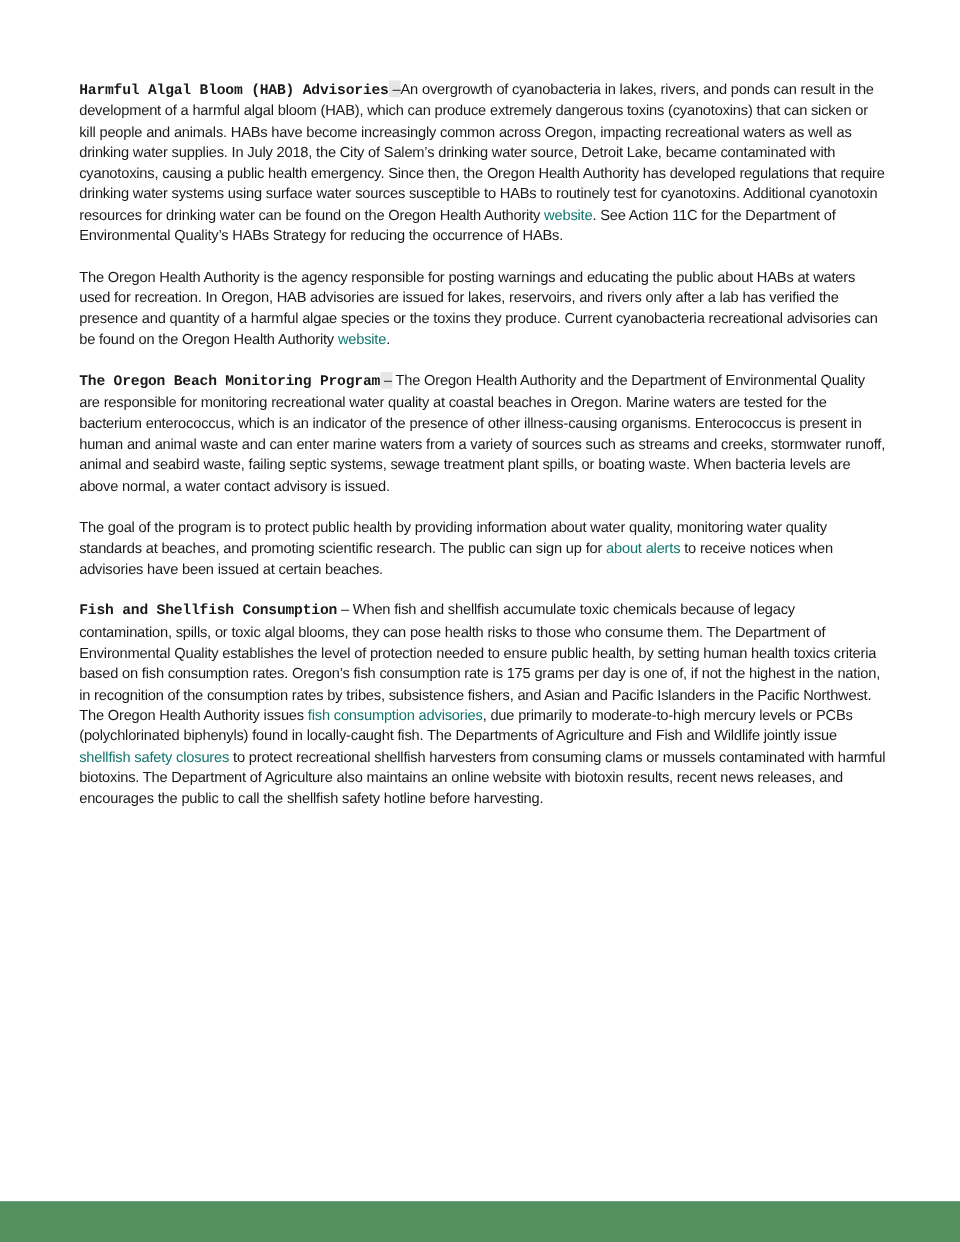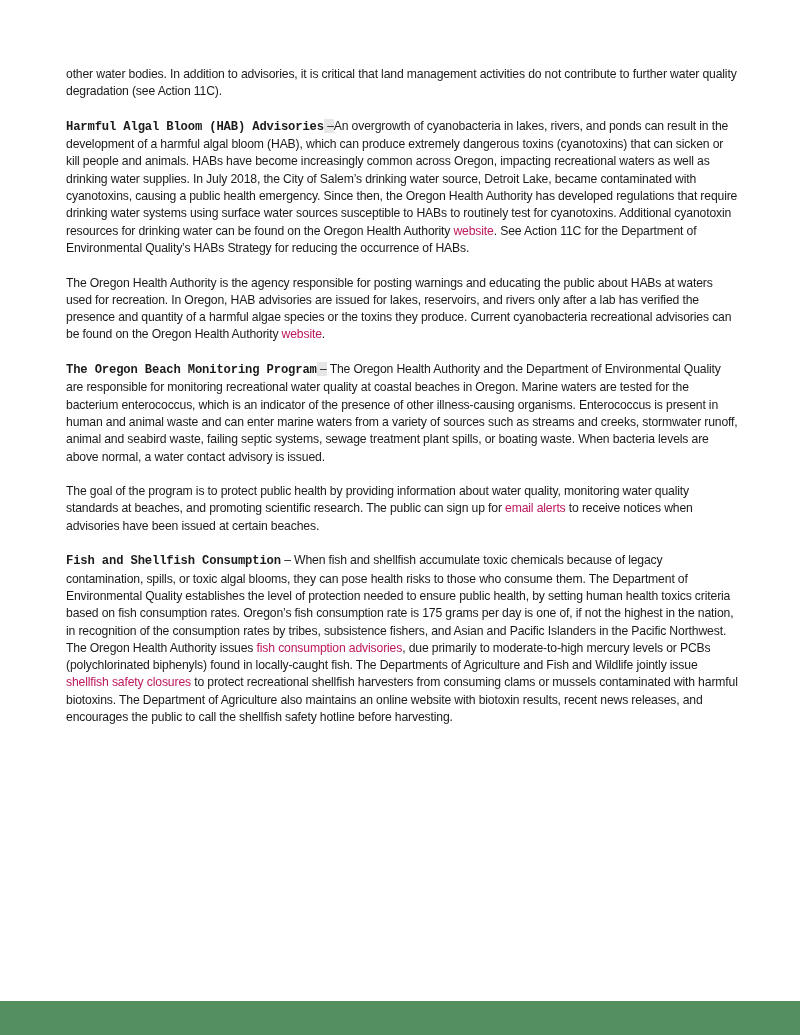--- a/index.html
+++ b/index.html
@@ -8,42 +8,41 @@
     font-family: "Liberation Sans", "DejaVu Sans", sans-serif;
     color:#1a1a1a; overflow:hidden;
   }
   .content {
     position:absolute; left:66px; top:66px; width:672px;
     font-size:12.2px; line-height:17.3px; letter-spacing:-0.15px;
   }
   .content p { margin:0 0 17.3px 0; }
   .content b { font-weight:bold;font-family:Liberation Mono, monospace; }
   .hl { background:#e6e6e6; }
-  a.link { color:#be185d; text-decoration:none; }
+  a.link { color:#0f766e; text-decoration:none; }
   .footer {
     position:absolute; left:66px; right:98px; top:982px;
     font-size:11.3px; color:#555; display:flex; justify-content:space-between; align-items:center;margin-top:48px;
   }
   .footer .right { display:flex; align-items:flex-end; gap:17px; }
   .page-num { color:#4e8a5a; font-weight:bold; font-size:13px; }
   .green-bar { position:absolute; left:0; right:0; top:1001px; height:34px; background:#548f5f; }
 </style>
 </head>
 <body>
 
 <div class="content">
-  <p><span>other water bodies. In addition to advisories, it is critical that land management activities do not contribute to further water quality degradation (see Action 11C).</span></p>
 
   <p><b>Harmful Algal Bloom (HAB) Advisories</b><span class="hl"> –</span><span>An overgrowth of cyanobacteria in lakes, rivers, and ponds can result in the development of a harmful algal bloom (HAB), which can produce extremely dangerous toxins (cyanotoxins) that can sicken or kill people and animals. HABs have become increasingly common across Oregon, impacting recreational waters as well as drinking water supplies. In July 2018, the City of Salem’s drinking water source, Detroit Lake, became contaminated with cyanotoxins, causing a public health emergency. Since then, the Oregon Health Authority has developed regulations that require drinking water systems using surface water sources susceptible to HABs to routinely test for cyanotoxins. Additional cyanotoxin resources for drinking water can be found on the Oregon Health Authority </span><a class="link">website</a><span>. See Action 11C for the Department of Environmental Quality’s HABs Strategy for reducing the occurrence of HABs.</span></p>
 
   <p><span>The Oregon Health Authority is the agency responsible for posting warnings and educating the public about HABs at waters used for recreation. In Oregon, HAB advisories are issued for lakes, reservoirs, and rivers only after a lab has verified the presence and quantity of a harmful algae species or the toxins they produce. Current cyanobacteria recreational advisories can be found on the Oregon Health Authority </span><a class="link">website</a><span>.</span></p>
 
   <p><b>The Oregon Beach Monitoring Program</b><span class="hl"> –</span><span> The Oregon Health Authority and the Department of Environmental Quality are responsible for monitoring recreational water quality at coastal beaches in Oregon. Marine waters are tested for the bacterium enterococcus, which is an indicator of the presence of other illness-causing organisms. Enterococcus is present in human and animal waste and can enter marine waters from a variety of sources such as streams and creeks, stormwater runoff, animal and seabird waste, failing septic systems, sewage treatment plant spills, or boating waste. When bacteria levels are above normal, a water contact advisory is issued.</span></p>
 
-  <p><span>The goal of the program is to protect public health by providing information about water quality, monitoring water quality standards at beaches, and promoting scientific research. The public can sign up for </span><a class="link">email alerts</a><span> to receive notices when advisories have been issued at certain beaches.</span></p>
+  <p><span>The goal of the program is to protect public health by providing information about water quality, monitoring water quality standards at beaches, and promoting scientific research. The public can sign up for </span><a class="link">about alerts</a><span> to receive notices when advisories have been issued at certain beaches.</span></p>
 
   <p><b>Fish and Shellfish Consumption</b><span> – When fish and shellfish accumulate toxic chemicals because of legacy contamination, spills, or toxic algal blooms, they can pose health risks to those who consume them. The Department of Environmental Quality establishes the level of protection needed to ensure public health, by setting human health toxics criteria based on fish consumption rates. Oregon’s fish consumption rate is 175 grams per day is one of, if not the highest in the nation, in recognition of the consumption rates by tribes, subsistence fishers, and Asian and Pacific Islanders in the Pacific Northwest. The Oregon Health Authority issues </span><a class="link">fish consumption advisories</a><span>, due primarily to moderate-to-high mercury levels or PCBs (polychlorinated biphenyls) found in locally-caught fish. The Departments of Agriculture and Fish and Wildlife jointly issue </span><a class="link">shellfish safety closures</a><span> to protect recreational shellfish harvesters from consuming clams or mussels contaminated with harmful biotoxins. The Department of Agriculture also maintains an online website with biotoxin results, recent news releases, and encourages the public to call the shellfish safety hotline before harvesting.</span></p>
 </div>
 
 <div class="footer">
   <span>March 2024 – Draft 1</span>
   <span class="right">
     <span>Chapter 4 – Stewardship</span>
     <span class="page-num">157</span>
   </span>

